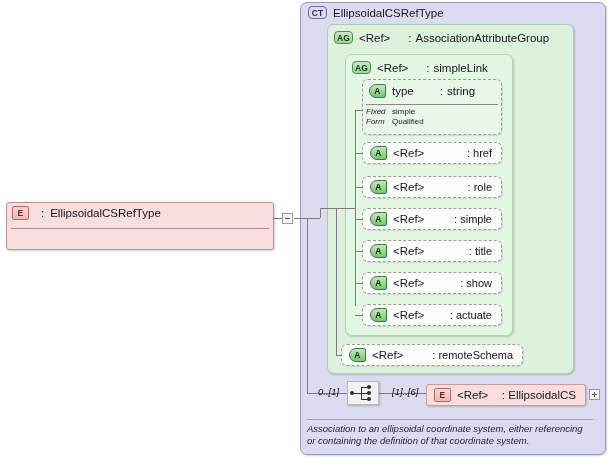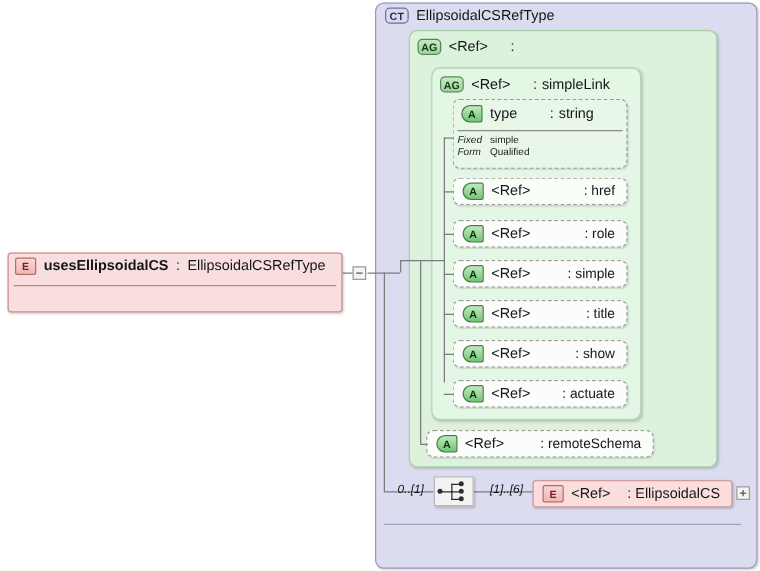--- a/index.html
+++ b/index.html
@@ -188,20 +188,21 @@
     <span class="badge badge-ct">CT</span>
     <span class="lbl">EllipsoidalCSRefType</span>
   </div>
 
   <div class="box ag1-panel"></div>
 
   <div class="hdr" style="left:334px;top:31px;">
     <span class="badge badge-ag">AG</span>
     <span class="lbl">&lt;Ref&gt;</span>
     <span class="lbl" style="margin-left:18px;">:</span>
+    <span class="lbl" style="margin-left:4px;">AssociationAttributeGroup</span>
   </div>
 
   <div class="box ag2-panel"></div>
 
   <div class="hdr" style="left:352px;top:61px;">
     <span class="badge badge-ag">AG</span>
     <span class="lbl">&lt;Ref&gt;</span>
     <span class="lbl" style="margin-left:18px;">:</span>
     <span class="lbl" style="margin-left:4px;">simpleLink</span>
   </div>
@@ -288,21 +289,20 @@
 
   <div class="ln ln-h" style="left:379px;top:393px;width:47px;"></div>
 
   <div class="pm" style="left:282px;top:213px;"></div>
   <div class="ln ln-h" style="left:274px;top:218px;width:8px;"></div>
 
   <div class="elem-box" style="left:6px;top:202px;width:268px;height:48px;"></div>
 
   <div class="elem-title" style="left:12px;top:206px;">
     <span class="badge badge-e">E</span>
-    <span class="nm">usesEllipsoidalCS</span>
     <span style="margin-left:6px;">:</span>
     <span style="margin-left:6px;">EllipsoidalCSRefType</span>
   </div>
   <div class="elem-rule" style="left:11px;top:228px;width:258px;"></div>
 
   <div class="card" style="left:318px;top:386px;">0..[1]</div>
 
   <div class="seq" style="left:347px;top:381px;">
     <i style="left:5px;top:11px;width:9px;height:1px;"></i>
     <i style="left:13px;top:5px;width:1px;height:13px;"></i>
@@ -319,14 +319,15 @@
 
   <div class="ref-elem" style="left:426px;top:384px;width:160px;height:22px;">
     <span class="badge badge-e">E</span>
     <span class="nm">&lt;Ref&gt;</span>
     <span class="ty"><span>:</span>&nbsp;<span>EllipsoidalCS</span></span>
   </div>
 
   <div class="pm plus" style="left:589px;top:389px;"></div>
 
   <div class="panel-doc-rule" style="left:307px;top:419px;width:286px;"></div>
+  <div class="panel-doc" style="left:307px;top:423px;width:286px;">Association to an ellipsoidal coordinate system, either referencing or containing the definition of that coordinate system.</div>
 
 </div>
 
 </body></html>

